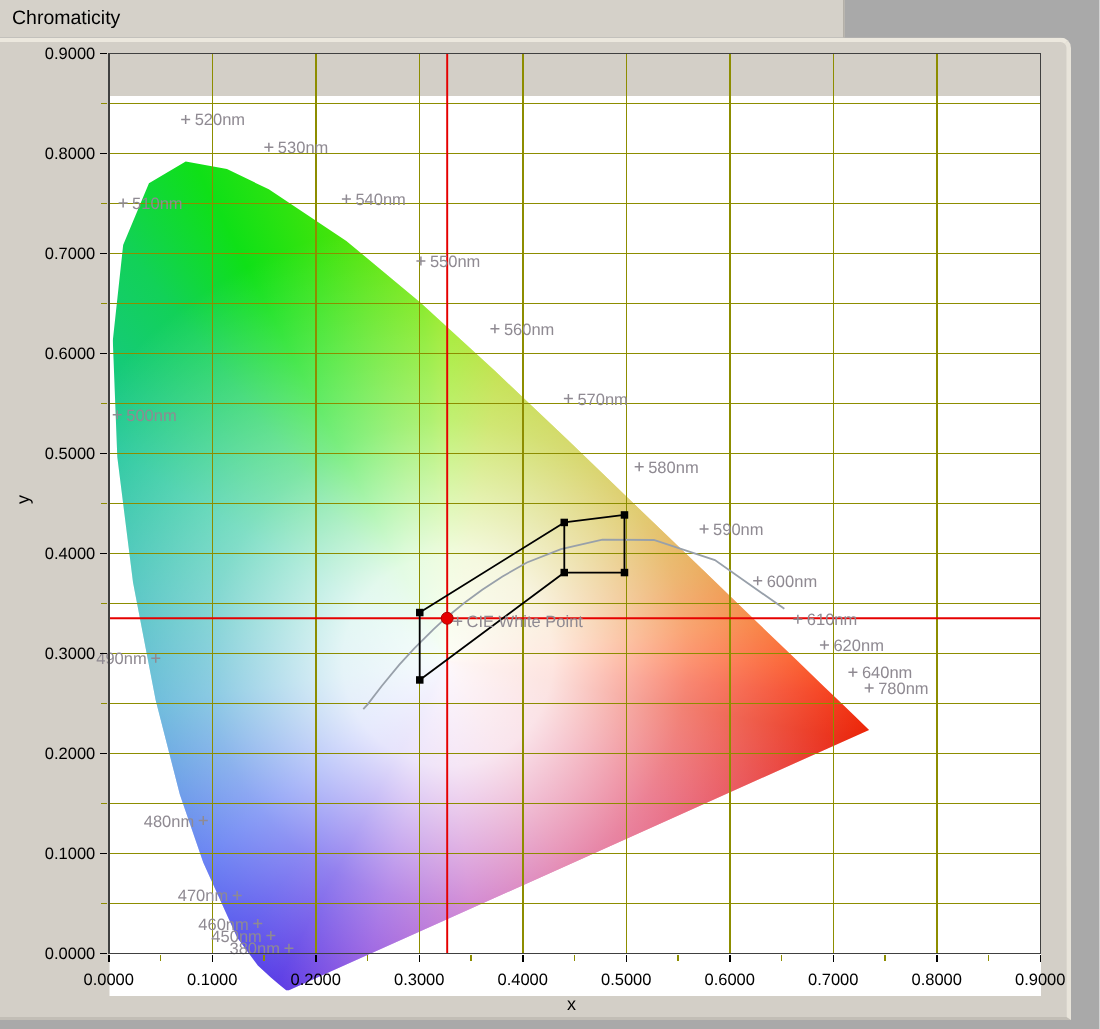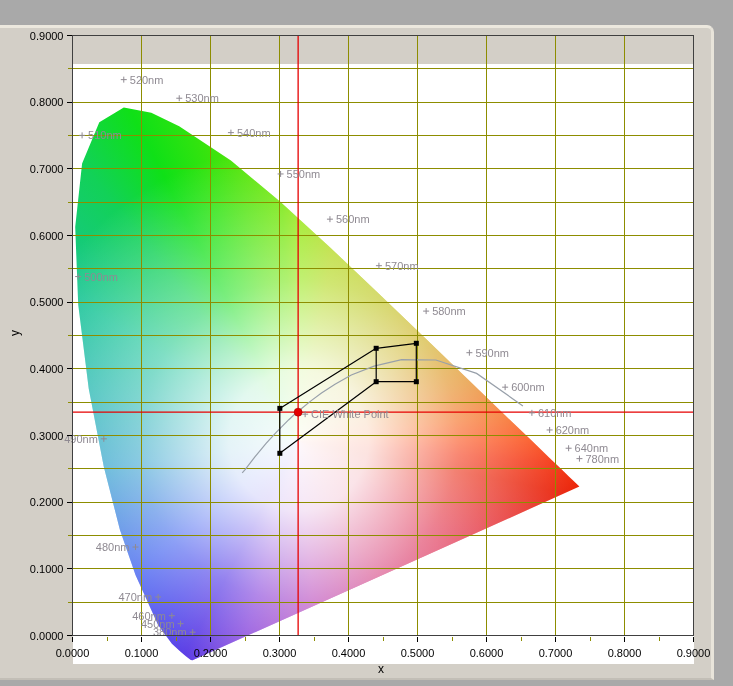--- a/index.html
+++ b/index.html
@@ -21,20 +21,23 @@
   .wl{font-size:11px;}
   .wpl{font-size:11px;}
 </style>
 </head>
 <body>
 
 <div id="window">
   <div id="panel">
     <div id="plotbg"></div>
     <div id="horseshoe" style="background: radial-gradient(300px at 225.6px 376.7px, rgba(255, 255, 255, 0.97) 0px, rgba(255, 255, 255, 0.88) 70px, rgba(255, 255, 255, 0.45) 160px, rgba(255, 255, 255, 0) 295px), conic-gradient(at 225.6px 376.7px, rgb(140, 230, 0) 0deg, rgb(169, 212, 0) 10deg, rgb(182, 189, 0) 30deg, rgb(200, 163, 0) 52deg, rgb(224, 122, 0) 71deg, rgb(245, 88, 0) 83deg, rgb(250, 60, 0) 90deg, rgb(243, 38, 0) 95deg, rgb(232, 26, 0) 101deg, rgb(220, 27, 64) 125deg, rgb(207, 42, 114) 150deg, rgb(177, 51, 180) 175deg, rgb(116, 38, 214) 195deg, rgb(58, 22, 224) 208deg, rgb(47, 42, 232) 217deg, rgb(47, 82, 238) 231deg, rgb(42, 158, 203) 262deg, rgb(31, 182, 174) 284deg, rgb(24, 196, 151) 302deg, rgb(18, 209, 88) 322deg, rgb(15, 224, 23) 333deg, rgb(44, 227, 16) 340deg, rgb(76, 228, 9) 347deg, rgb(112, 230, 0) 356deg, rgb(140, 230, 0) 360deg); clip-path: polygon(120.1px 596.7px, 118.3px 596.6px, 113.4px 592.7px, 108.1px 588.2px, 99.4px 580.2px, 85.6px 561.5px, 63px 511.5px, 47.4px 466.2px, 31.3px 403.3px, 16.2px 324.9px, 5.7px 241.1px, 2.7px 163.5px, 9.6px 99.9px, 26.8px 58.7px, 51.3px 44.1px, 78.8px 49.2px, 106.7px 62.7px, 158.4px 97.1px, 208.1px 138.5px, 257.4px 183.7px, 306.4px 230.2px, 353.6px 275.6px, 396.9px 317.2px, 432.6px 351.7px, 459.4px 377.3px, 477.1px 394.5px, 488.5px 405.3px, 496.1px 412.7px, 500.9px 417.3px, 506.9px 423.1px);"></div>
+  </div>
+  <div id="titlebar">
+    <span>Chromaticity</span>
   </div>
   <svg id="overlay" width="733" height="686" viewBox="0 0 733 686">
     <g id="g-grid" shape-rendering="crispEdges">
         <line x1="141.5" y1="35.5" x2="141.5" y2="635.5" stroke="#8d8d00" stroke-width="1"></line>
         <line x1="210.5" y1="35.5" x2="210.5" y2="635.5" stroke="#8d8d00" stroke-width="1"></line>
         <line x1="279.5" y1="35.5" x2="279.5" y2="635.5" stroke="#8d8d00" stroke-width="1"></line>
         <line x1="348.5" y1="35.5" x2="348.5" y2="635.5" stroke="#8d8d00" stroke-width="1"></line>
         <line x1="417.5" y1="35.5" x2="417.5" y2="635.5" stroke="#8d8d00" stroke-width="1"></line>
         <line x1="486.5" y1="35.5" x2="486.5" y2="635.5" stroke="#8d8d00" stroke-width="1"></line>
         <line x1="555.5" y1="35.5" x2="555.5" y2="635.5" stroke="#8d8d00" stroke-width="1"></line>

